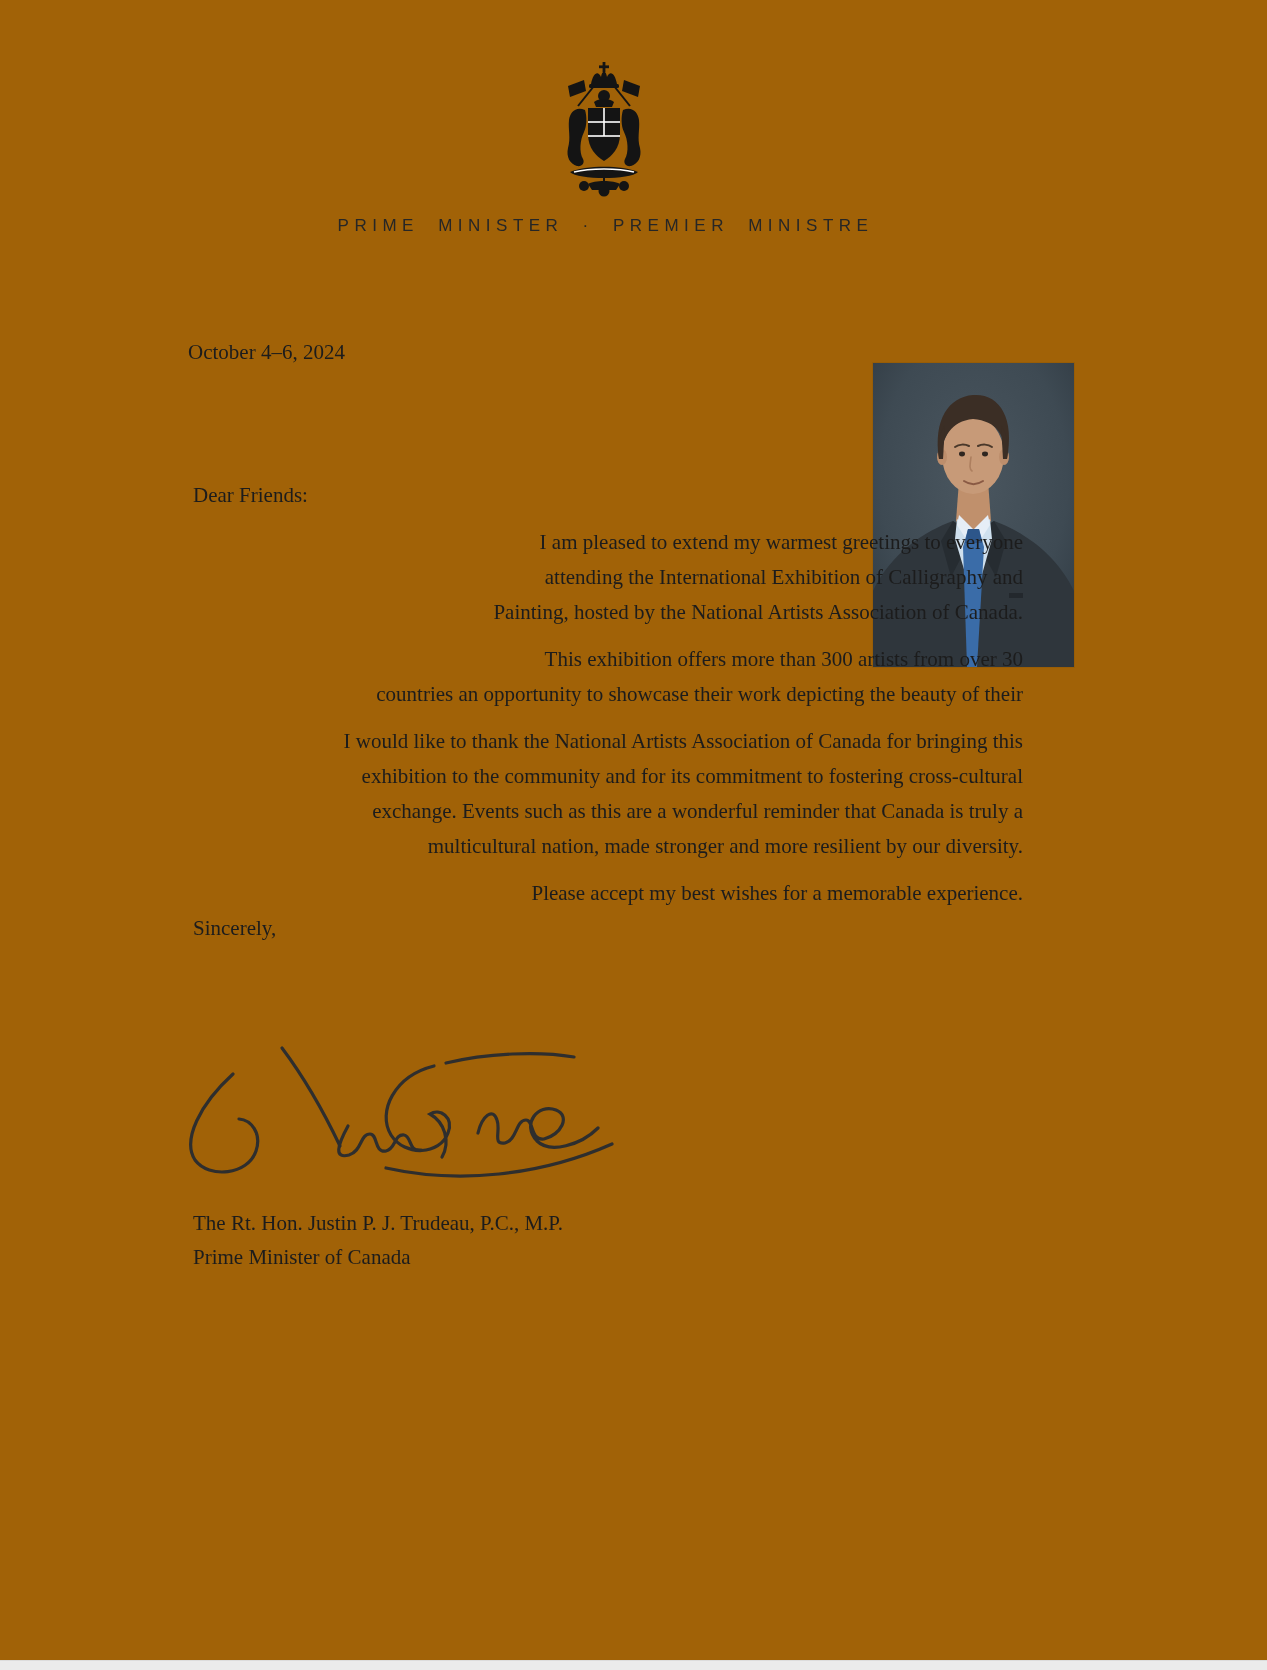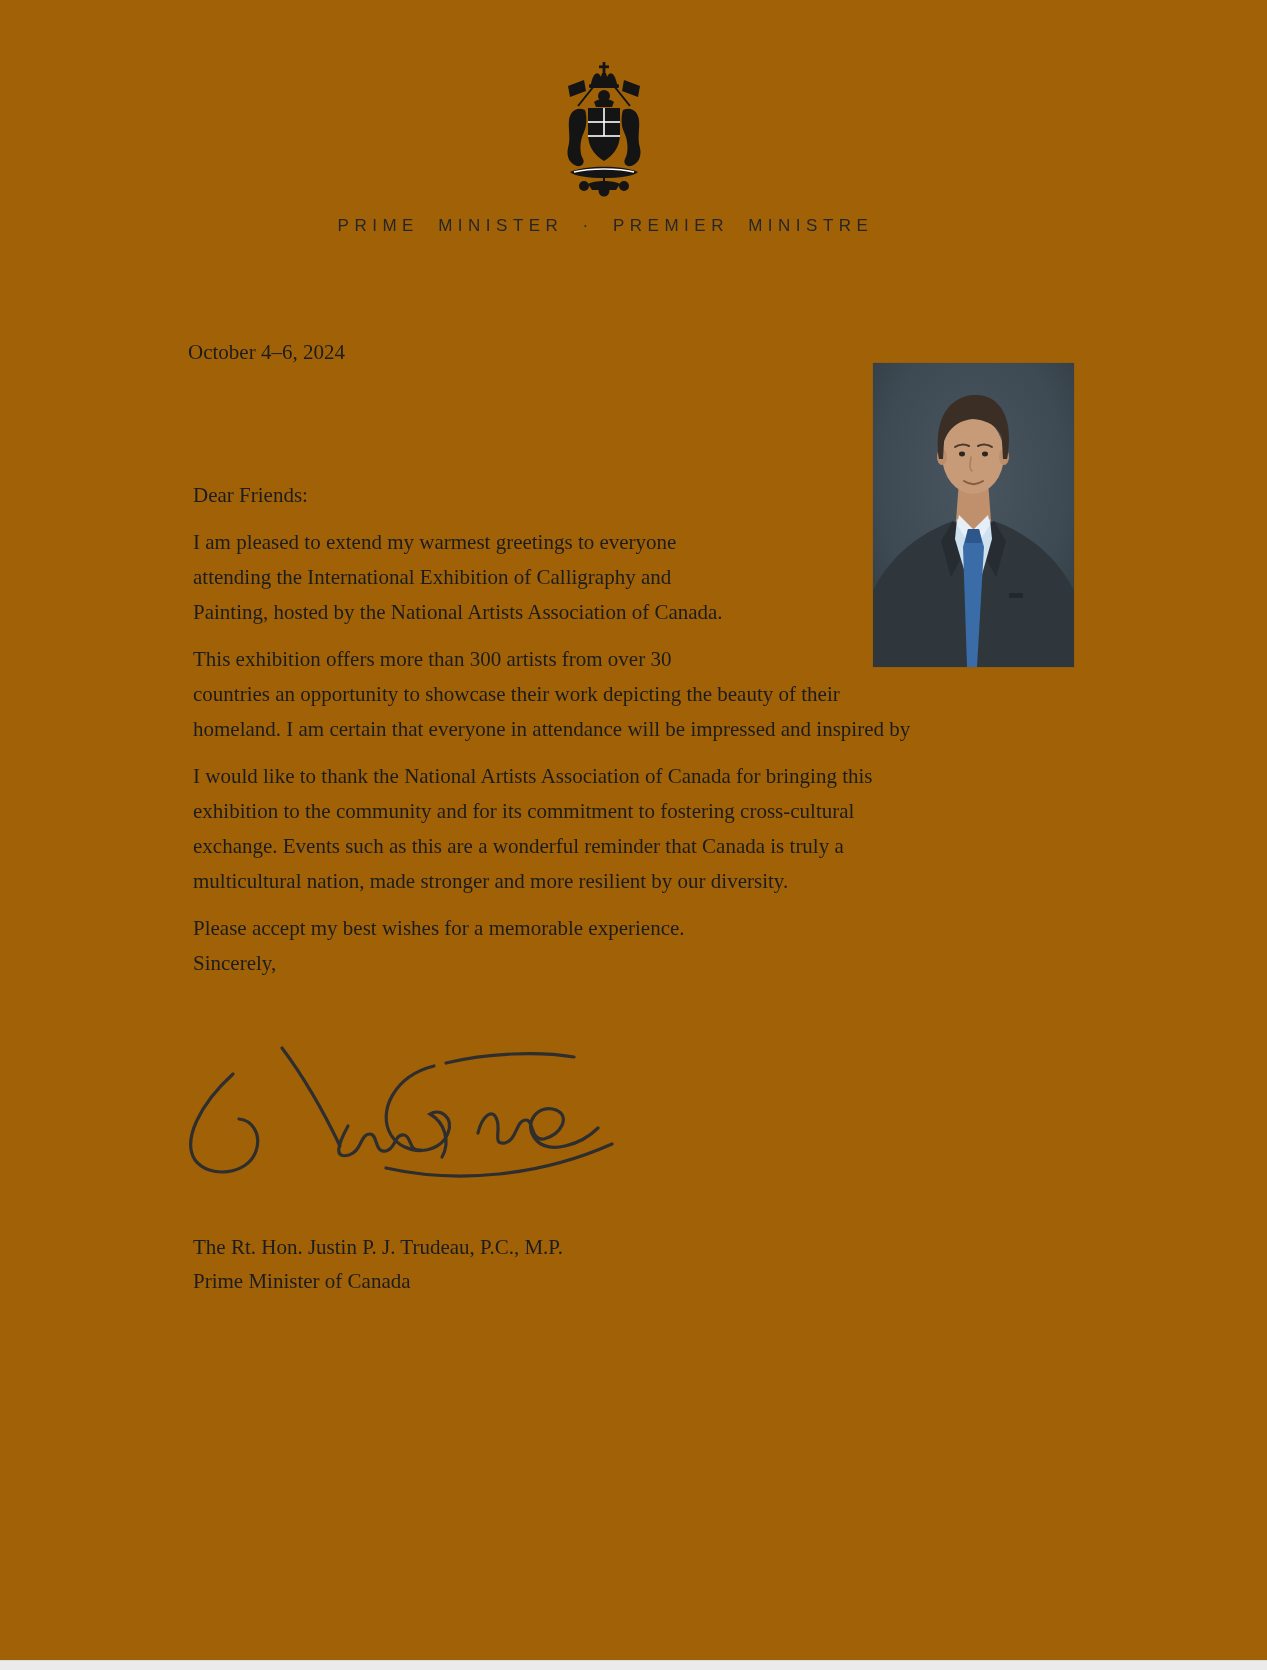--- a/index.html
+++ b/index.html
@@ -34,41 +34,41 @@
   .date{
     position:absolute;left:188px;top:340px;
     font-size:21px;color:#1c1c1c;
   }
   .body-text{
     position:absolute;left:193px;top:478px;width:830px;
     font-size:21px;line-height:35px;color:#1c1c1c;
   }
   .salutation{white-space:nowrap;}
   .para{margin-top:12px;}
-  .para .line{white-space:nowrap;}
+  .para .line{white-space:nowrap;text-align:right;}
   .closing{margin-top:0;white-space:nowrap;}
 
   
   .portrait{
     position:absolute;left:873px;top:363px;width:201px;height:304px;
     box-shadow:0 0 0 1px rgba(0,0,0,0.05);
   }
   .portrait svg{display:block;width:100%;height:100%;}
 
   
   .signature{
     position:absolute;left:178px;top:1032px;width:445px;height:152px;
   }
   .signature svg{display:block;width:100%;height:100%;}
   .sig-stroke{fill:none;stroke:var(--ink);stroke-width:3.2;stroke-linecap:round;}
 
   
   .signer{
     position:absolute;left:193px;top:1206px;
-    font-size:21px;line-height:34px;color:#1c1c1c;margin-top:24px;
+    font-size:21px;line-height:34px;color:#1c1c1c;
   }
   .signer div{white-space:nowrap;}
 
   
   .bottom-edge{
     position:absolute;left:0;right:0;bottom:0;height:10px;
     background:#ebebeb;border-top:1px solid #dcdcdc;
   }
 
   .coat{fill:#141414;}
@@ -166,21 +166,20 @@
     <div class="salutation">Dear Friends:</div>
     <div>
         <div class="para p0">
           <div class="line">I am pleased to extend my warmest greetings to everyone</div>
           <div class="line">attending the International Exhibition of Calligraphy and</div>
           <div class="line">Painting, hosted by the National Artists Association of Canada.</div>
         </div>
         <div class="para p1">
           <div class="line">This exhibition offers more than 300 artists from over 30</div>
           <div class="line">countries an opportunity to showcase their work depicting the beauty of their</div>
-          <div class="line">homeland. I am certain that everyone in attendance will be impressed and inspired by</div>
         </div>
         <div class="para p2">
           <div class="line">I would like to thank the National Artists Association of Canada for bringing this</div>
           <div class="line">exhibition to the community and for its commitment to fostering cross-cultural</div>
           <div class="line">exchange. Events such as this are a wonderful reminder that Canada is truly a</div>
           <div class="line">multicultural nation, made stronger and more resilient by our diversity.</div>
         </div>
         <div class="para p3">
           <div class="line">Please accept my best wishes for a memorable experience.</div>
         </div>

